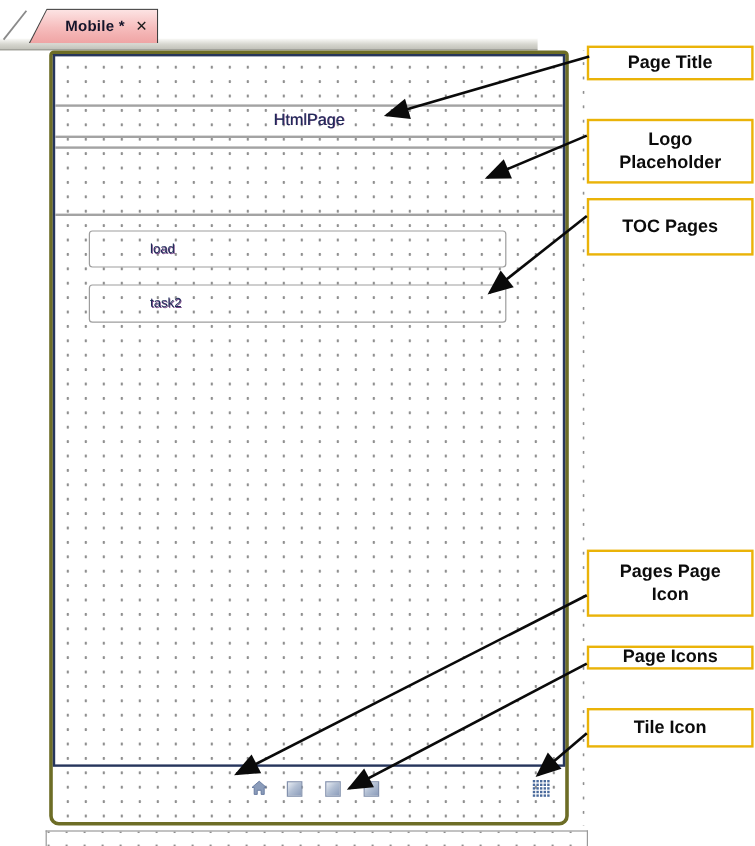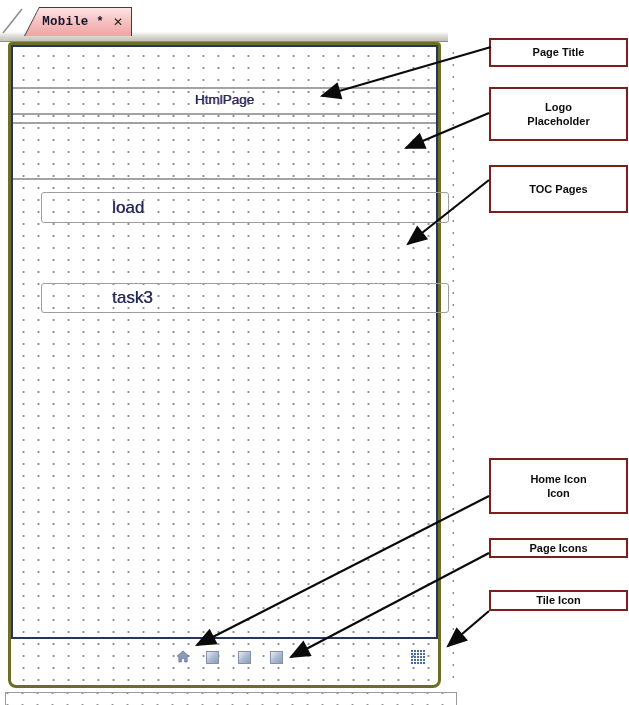--- a/index.html
+++ b/index.html
@@ -1,64 +1,64 @@
 <!DOCTYPE html>
 <html><head>
 <meta charset="utf-8">
 <style>
   html,body{margin:0;padding:0;background:#fff;width:629px;height:705px;
     font-family:"Liberation Sans","DejaVu Sans",sans-serif;overflow:hidden;position:relative;}
   .abs{position:absolute;box-sizing:border-box;}
   .dots{background-image:radial-gradient(circle,#8f8f8f 0.9px,transparent 1.3px);
-    background-size:15px 12px;background-position:5px 5px;background-color:#fff;}
+    background-size:15px 12px;background-position:5px 5px;background-color:#fff;margin-left:33px;}
 
   
   .tabstrip-bar{left:0;top:31px;width:448px;height:11px;
     background:linear-gradient(#fbfbf9,#d6d6cf 55%,#c2c2ba);
     border-top:1px solid #ffffff;border-bottom:1px solid #8e8e86;}
   .tab{left:24px;top:7px;width:108px;height:29px;z-index:3;}
   .tab .shape{position:absolute;inset:0;background:#3f3f3f;
     clip-path:polygon(15px 0,100% 0,100% 100%,0 100%);}
   .tab .fill{position:absolute;inset:1px 1px 0 1px;
     background:linear-gradient(#fde4e4,#f6bcbc 55%,#efa4a4);
     clip-path:polygon(14.4px 0,100% 0,100% 100%,0 100%);}
   .tab .inner{position:absolute;inset:0;display:flex;align-items:center;
     justify-content:flex-end;gap:9px;padding:0 9px 0 0;}
-  .tab-label{font-size:12.5px;font-weight:bold;color:#14142a;letter-spacing:.2px;font-family:Liberation Mono, monospace;}
+  .tab-label{font-size:12.5px;font-weight:bold;color:#14142a;letter-spacing:.2px;}
   .tab-close{font-size:12px;font-weight:bold;color:#1a1a1a;cursor:pointer;line-height:1;}
 
   
   .right-strip{left:441px;top:42px;width:13px;height:646px;}
   .canvas{left:8px;top:42px;width:433px;height:646px;
     border:3px solid #6d6d26;border-radius:4px 4px 8px 8px;}
   .page{left:0;top:0;width:427px;height:594px;border:2px solid #26355c;}
   .hline{left:0;right:0;height:2px;background:#a3a3a3;}
   .page-title-text{left:0;right:0;top:45px;text-align:center;font-size:13.5px;
     color:#1d2b57;text-shadow:0.6px 0.4px 0.4px #7a4a8a;}
-  .toc-box{left:28px;width:408px;border:1.8px solid #9d9d9d;border-radius:3px;
-    display:flex;align-items:center;padding-left:70px;font-size:17px;
+  .toc-box{left:28px;width:348px;border:1.8px solid #9d9d9d;border-radius:3px;
+    display:flex;align-items:center;padding-left:50px;font-size:11px;
     color:#1d2b57;text-shadow:0.6px 0.4px 0.4px #7a4a8a;background:transparent;}
   .footer-row{left:0;top:605px;width:427px;height:16px;}
   .page-square{position:absolute;top:1px;width:11px;height:11px;
     background:linear-gradient(135deg,#eaeef4 0%,#b3c0d4 45%,#8b9cba 100%);
     border:1px solid #8391ad;}
   .tile-icon{position:absolute;left:400px;top:0;width:2.4px;height:2.4px;
     color:#4a6a9c;background:#4a6a9c;
     box-shadow:3px 0,6px 0,9px 0,12px 0,
       0 3px,3px 3px,6px 3px,9px 3px,12px 3px,
       0 6px,3px 6px,6px 6px,9px 6px,12px 6px,
       0 9px,3px 9px,6px 9px,9px 9px,12px 9px,
       0 12px,3px 12px,6px 12px,9px 12px,12px 12px;}
   .bottom-strip{left:5px;top:692px;width:452px;height:13px;
     border:1px solid #9a9a9a;border-bottom:none;background-position:9px 6px;}
 
   
-  .callout{left:489px;width:139px;background:#fff;border:2px solid #7f1d1d;
+  .callout{left:489px;width:139px;background:#fff;border:2px solid #eab308;
     display:flex;align-items:center;justify-content:center;text-align:center;
-    font-weight:bold;font-size:11px;color:#0c0c0c;line-height:1.3;
+    font-weight:bold;font-size:15px;color:#0c0c0c;line-height:1.3;
     white-space:pre-line;z-index:4;}
   .overlay{left:0;top:0;width:629px;height:705px;z-index:5;pointer-events:none;}
 </style>
 </head>
 <body>
 
 <div class="abs tabstrip-bar"></div>
 <div class="abs tab">
   <div class="shape"></div>
   <div class="fill"></div>
@@ -74,56 +74,56 @@
   <div class="abs page">
     <div class="abs hline" style="top:40px"></div>
     <div class="abs page-title-text">HtmlPage</div>
     <div class="abs hline" style="top:66px"></div>
     <div class="abs hline" style="top:75px"></div>
     <div class="abs hline" style="top:131px"></div>
 
     <div class="abs toc-box" style="top:145px;height:31px">
       <span>load</span>
     </div>
-    <div class="abs toc-box" style="top:236px;height:30px">
-      <span>task3</span>
+    <div class="abs toc-box" style="top:190px;height:32px">
+      <span>task2</span>
     </div>
   </div>
 
   <div class="abs footer-row">
     <svg style="position:absolute;left:165px;top:0" width="14" height="13" viewBox="0 0 14 13">
       <path d="M7 1 L13 6.2 L11.2 6.2 L11.2 12 L8.6 12 L8.6 8.6 L5.4 8.6 L5.4 12 L2.8 12 L2.8 6.2 L1 6.2 Z" fill="#8b9cba" stroke="#5d7198" stroke-width="0.7"></path>
     </svg>
     <span class="page-square" style="left:195px"></span>
     <span class="page-square" style="left:227px"></span>
     <span class="page-square" style="left:259px"></span>
     <span class="tile-icon"></span>
   </div>
 </div>
 
 <div class="abs bottom-strip dots"></div>
 
 <div class="abs callout" style="top:38px;height:29px">
   <span>Page Title</span>
 </div>
-<div class="abs callout" style="top:87px;height:54px">
+<div class="abs callout" style="top:99px;height:54px">
   <span>Logo
 Placeholder</span>
 </div>
 <div class="abs callout" style="top:165px;height:48px">
   <span>TOC Pages</span>
 </div>
 <div class="abs callout" style="top:458px;height:56px">
-  <span>Home Icon
+  <span>Pages Page
 Icon</span>
 </div>
 <div class="abs callout" style="top:538px;height:20px">
   <span>Page Icons</span>
 </div>
-<div class="abs callout" style="top:590px;height:21px">
+<div class="abs callout" style="top:590px;height:33px">
   <span>Tile Icon</span>
 </div>
 
 <svg class="abs overlay">
   <defs>
     <marker id="ah" markerWidth="11" markerHeight="9" refX="9" refY="4.5" orient="auto">
       <path d="M0.5,0.5 L10,4.5 L0.5,8.5 z" fill="#0a0a0a"></path>
     </marker>
   </defs>
   <line x1="3" y1="33" x2="22" y2="9" stroke="#8a8a8a" stroke-width="1.5"></line>

